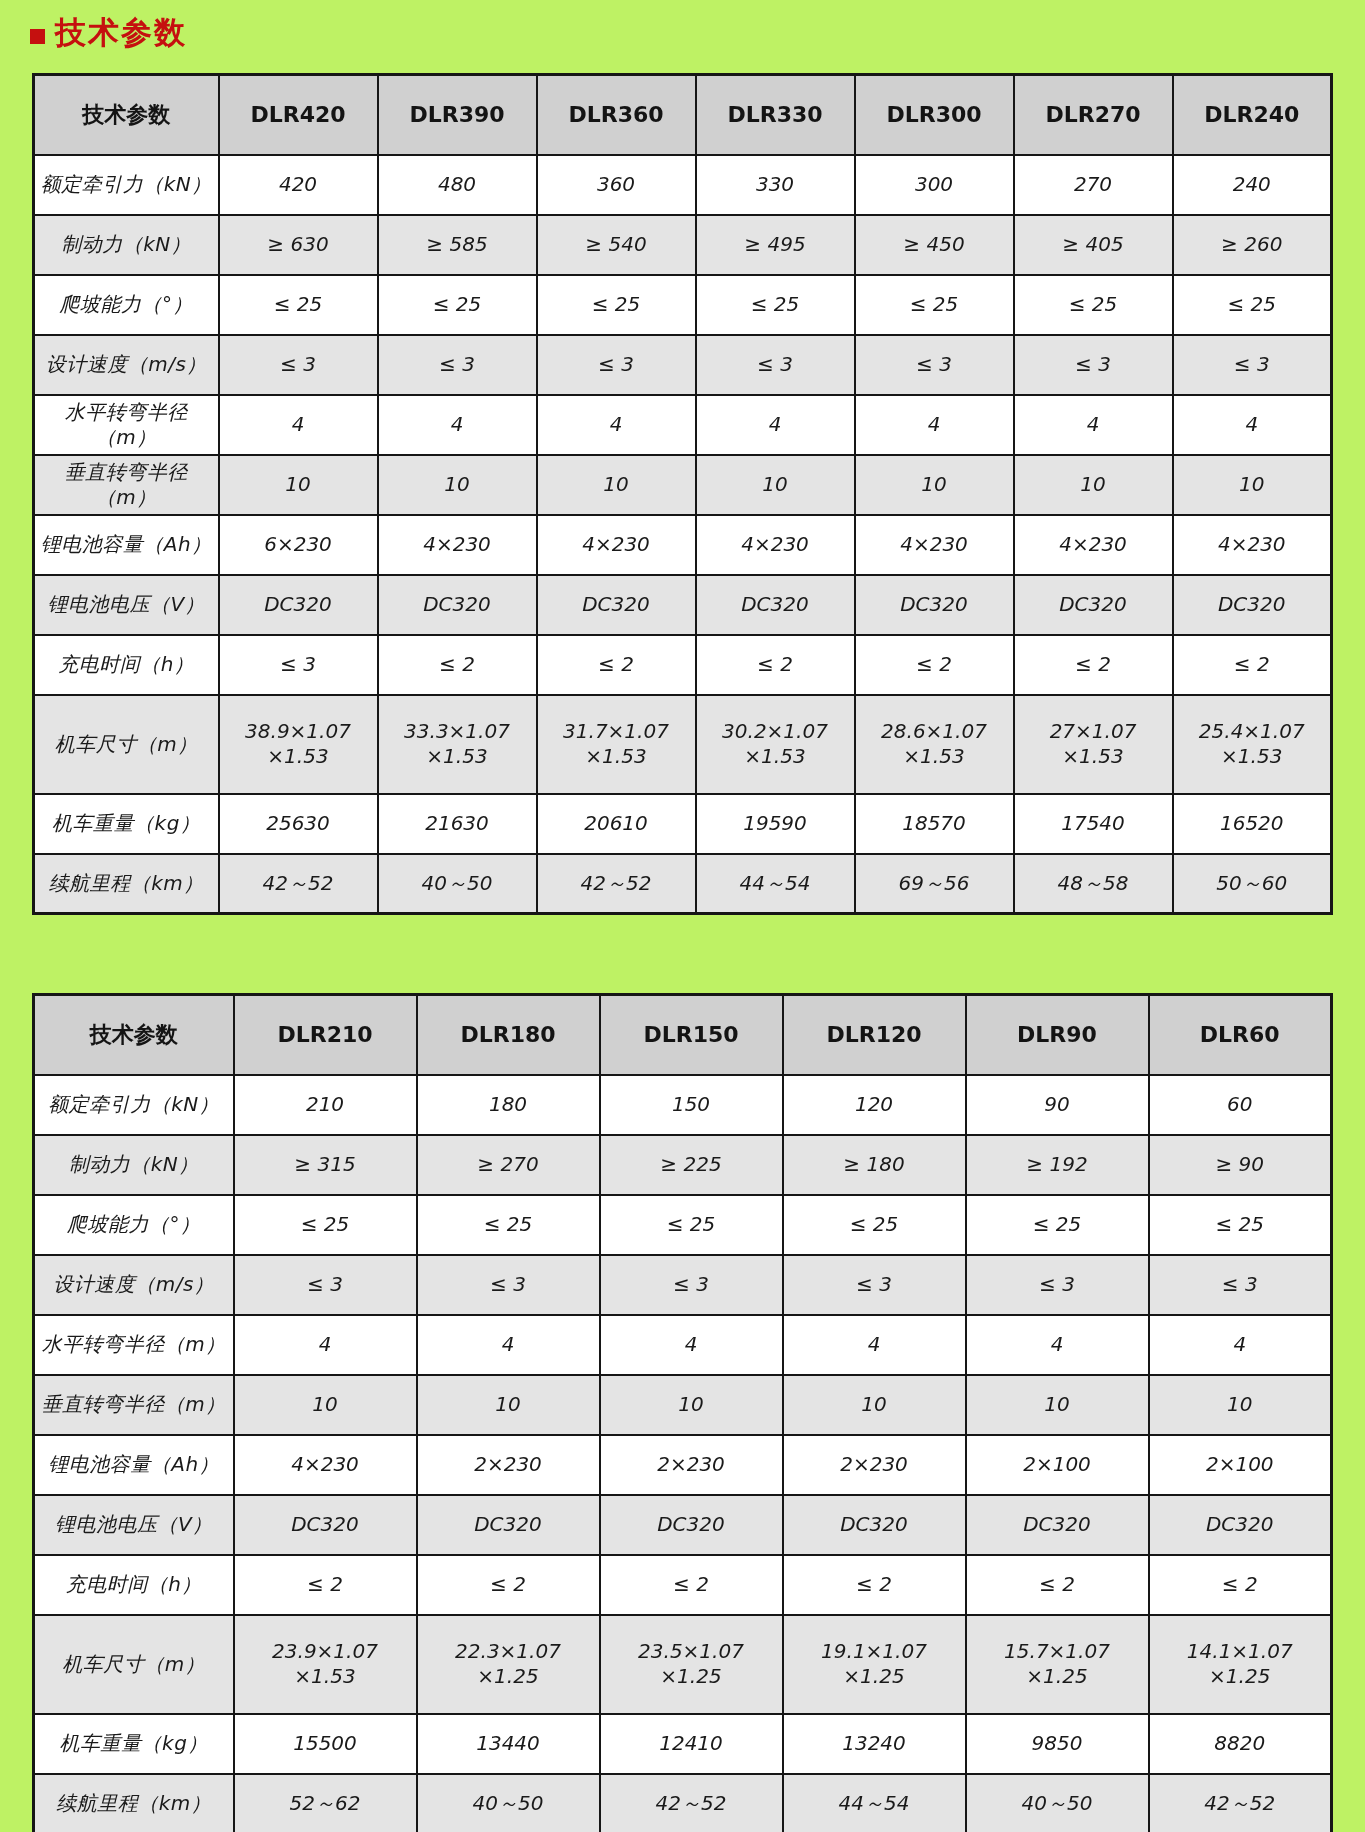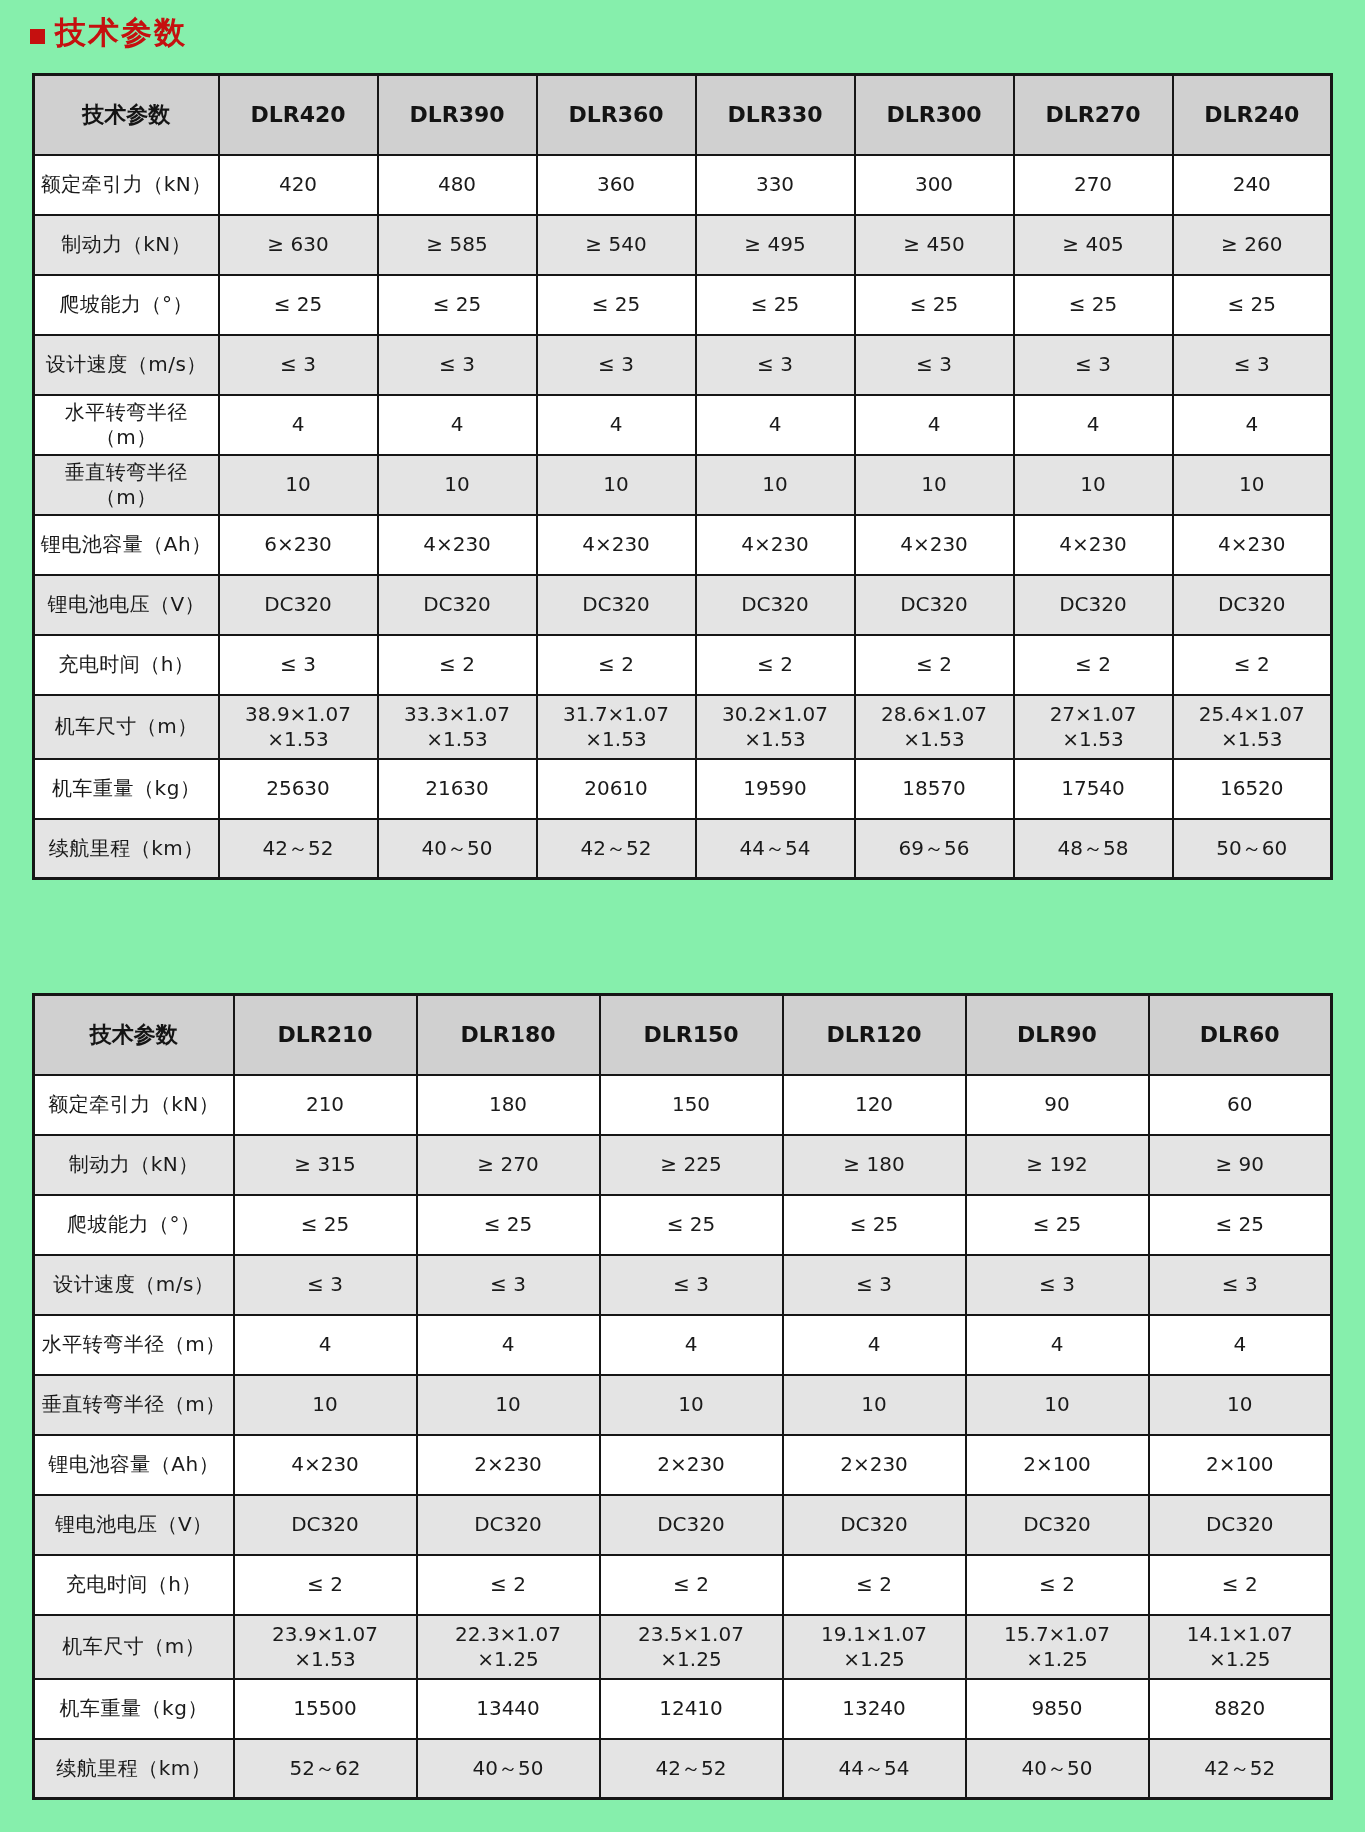--- a/index.html
+++ b/index.html
@@ -1,19 +1,19 @@
 <!DOCTYPE html>
 <html><head>
 <meta charset="utf-8">
 <style>
   html,body { margin:0; padding:0; background:#ffffff; }
   .page {
     position:relative;
     width:1365px; height:1832px;
-    background:#86efac;
+    background:#bef264;
     font-family:"DejaVu Sans", sans-serif;
     color:#1a1a1a;
     overflow:hidden;
   }
   .title-wrap {
     position:absolute; left:30px; top:12px;
     display:flex; align-items:center; gap:10px;
   }
   .title-bullet {
     width:15px; height:15px;
@@ -38,23 +38,23 @@
   }
   table.spec th, table.spec td {
     border:2px solid #161616;
     text-align:center;
     vertical-align:middle;
     padding:0 2px;
     overflow:hidden;
   }
   table.spec thead tr { height:80px; background:#d0d0d0; }
   table.spec thead th { font-size:22px; font-weight:bold; color:#141414; }
-  table.spec tbody tr { height:60px; background:#ffffff; }
+  table.spec tbody tr { height:60px; background:#ffffff;font-style:italic; }
   table.spec tbody tr:nth-child(even) { background:#e4e4e4; }
-  table.spec tbody tr.tall { height:64px;margin-top:26px; }
+  table.spec tbody tr.tall { height:99px;margin-top:26px; }
   table.spec td {
     font-size:20px;
     white-space:pre-line;
     line-height:1.25;
   }
   table.spec td.row-label { font-size:20px; letter-spacing:0.5px; }
   #table1 .label-col { width:185px; }
   #table2 .label-col { width:200px; }
 </style>
 </head>

